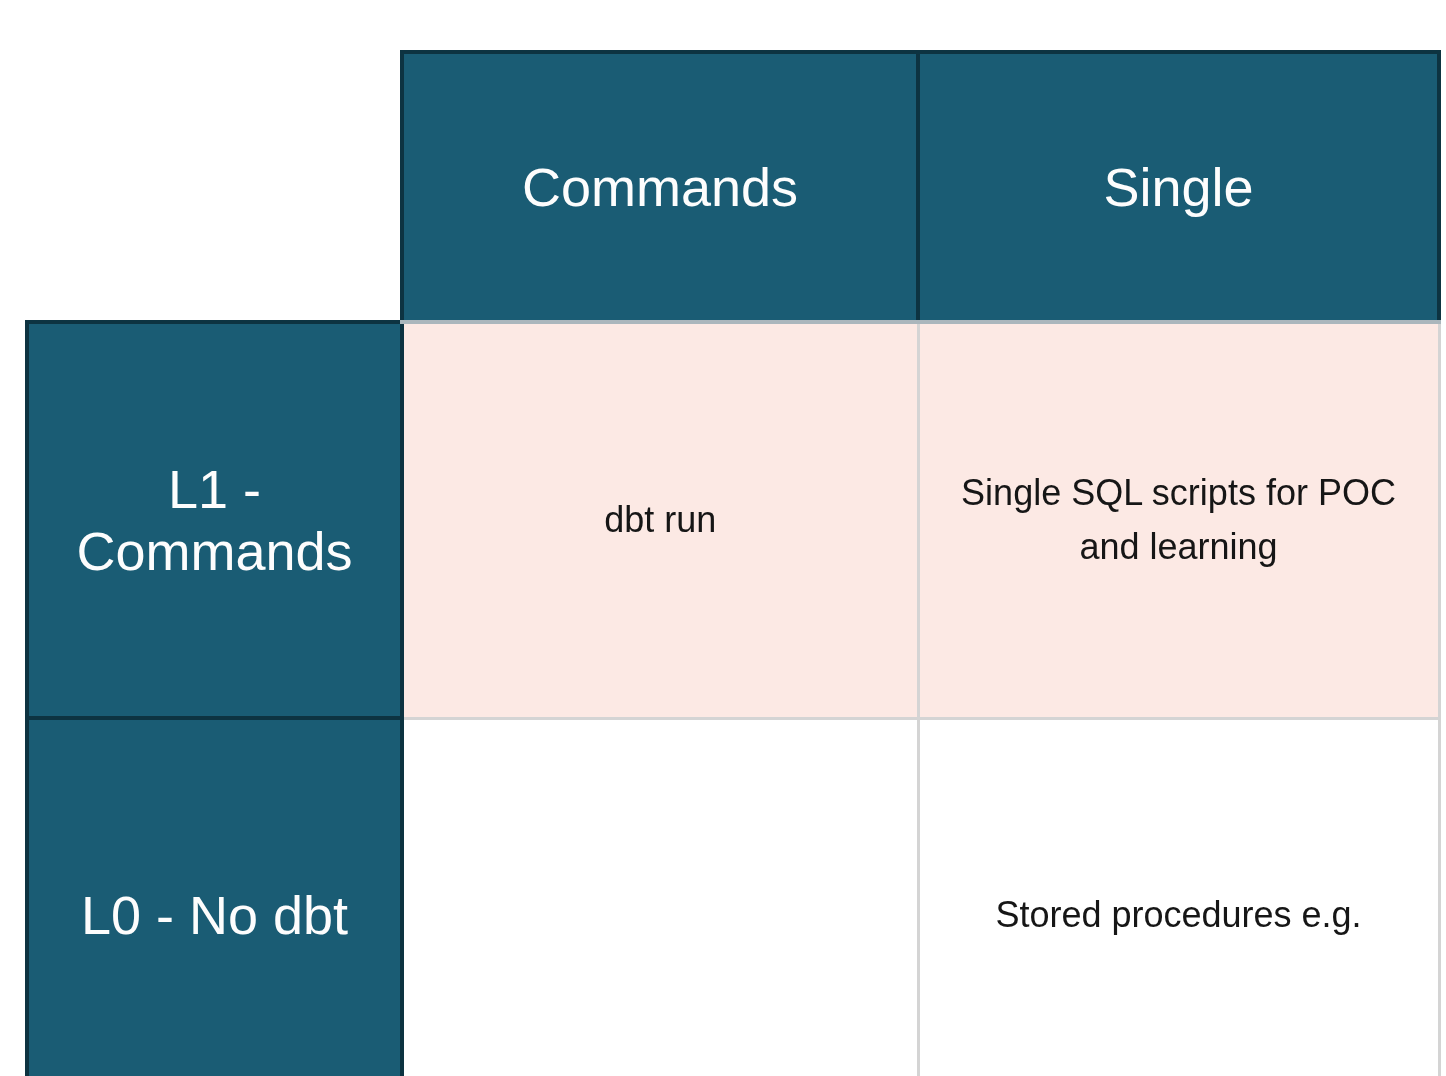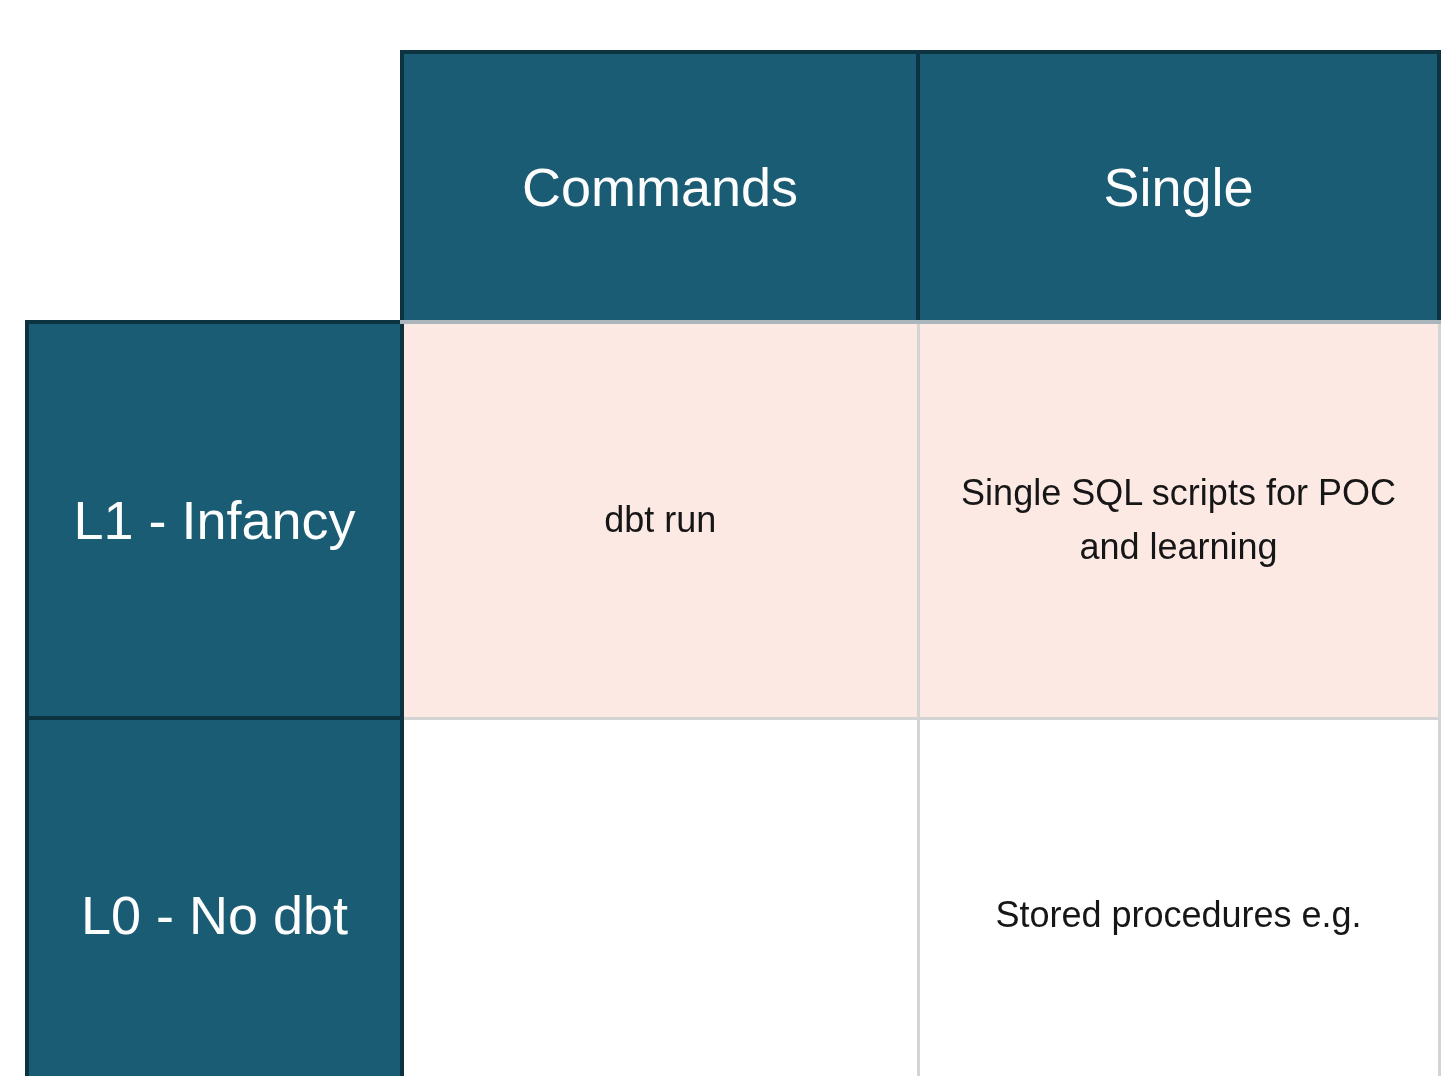--- a/index.html
+++ b/index.html
@@ -73,21 +73,21 @@
       <col style="width:516px">
       <col style="width:521px">
     </colgroup>
     <tbody>
       <tr>
         <td class="corner"></td>
         <th class="colh">Commands</th>
         <th class="colh">Single</th>
       </tr>
       <tr class="row-l1">
-        <th class="rowh">L1 - Infancy</th>
+        <th class="rowh">L1 - Commands</th>
         <td class="cell highlight">dbt run</td>
         <td class="cell highlight">Single SQL scripts for POC and learning</td>
       </tr>
       <tr class="row-l0">
         <th class="rowh">L0 - No dbt</th>
         <td class="cell"></td>
         <td class="cell">Stored procedures e.g.</td>
       </tr>
     </tbody>
   </table>

